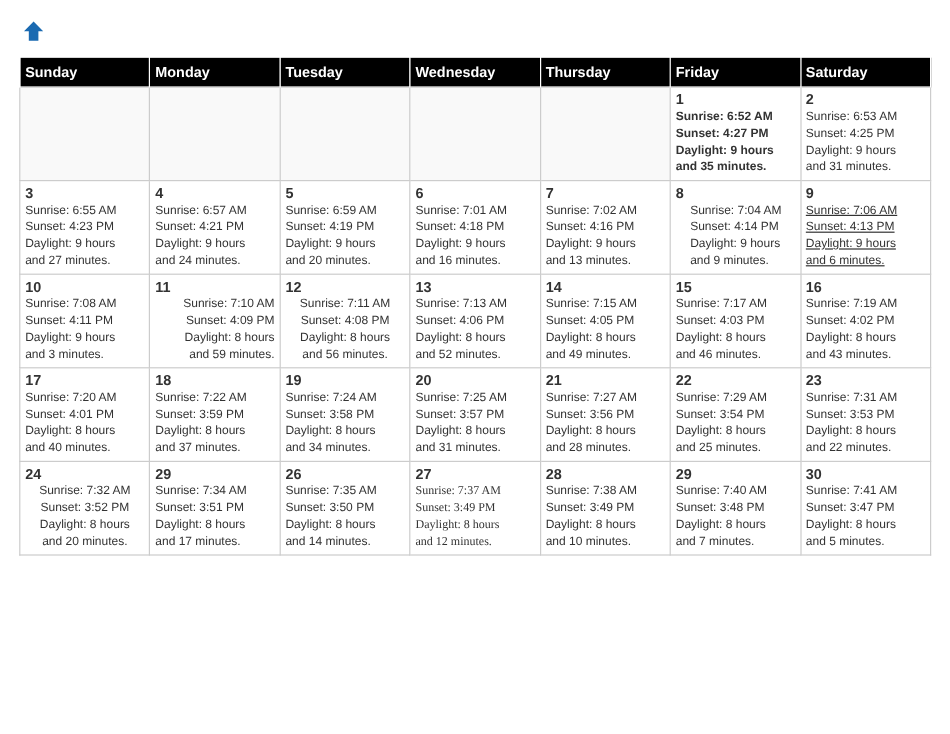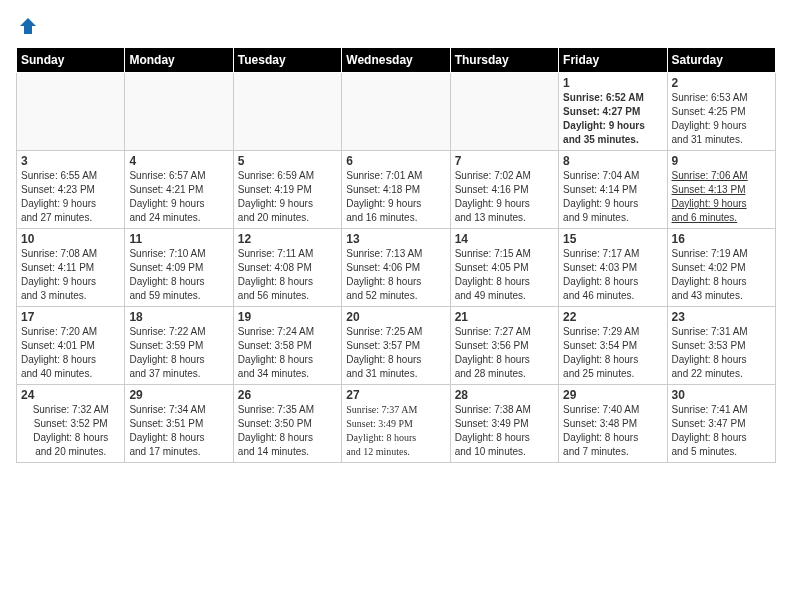--- a/index.html
+++ b/index.html
@@ -179,21 +179,21 @@
         </td>
         <td>
           <span class="day-num">7</span>
           <div class="day-info" style="white-space: pre-line;">Sunrise: 7:02 AM
 Sunset: 4:16 PM
 Daylight: 9 hours
 and 13 minutes.</div>
         </td>
         <td>
           <span class="day-num">8</span>
-          <div class="day-info" style="white-space: pre-line;">Sunrise: 7:04 AM
+          <div class="day-info" style="white-space: pre-line; margin-left: 12px;">Sunrise: 7:04 AM
 Sunset: 4:14 PM
 Daylight: 9 hours
 and 9 minutes.</div>
         </td>
         <td>
           <span class="day-num">9</span>
           <div class="day-info" style="white-space: pre-line; text-decoration: underline;">Sunrise: 7:06 AM
 Sunset: 4:13 PM
 Daylight: 9 hours
 and 6 minutes.</div>
@@ -202,28 +202,28 @@
       <tr>
         <td>
           <span class="day-num">10</span>
           <div class="day-info" style="white-space: pre-line;">Sunrise: 7:08 AM
 Sunset: 4:11 PM
 Daylight: 9 hours
 and 3 minutes.</div>
         </td>
         <td>
           <span class="day-num">11</span>
-          <div class="day-info" style="white-space: pre-line;">Sunrise: 7:10 AM
+          <div class="day-info" style="white-space: pre-line; text-align: right;">Sunrise: 7:10 AM
 Sunset: 4:09 PM
 Daylight: 8 hours
 and 59 minutes.</div>
         </td>
         <td>
           <span class="day-num">12</span>
-          <div class="day-info" style="white-space: pre-line;">Sunrise: 7:11 AM
+          <div class="day-info" style="white-space: pre-line; text-align: center;">Sunrise: 7:11 AM
 Sunset: 4:08 PM
 Daylight: 8 hours
 and 56 minutes.</div>
         </td>
         <td>
           <span class="day-num">13</span>
           <div class="day-info" style="white-space: pre-line;">Sunrise: 7:13 AM
 Sunset: 4:06 PM
 Daylight: 8 hours
 and 52 minutes.</div>

